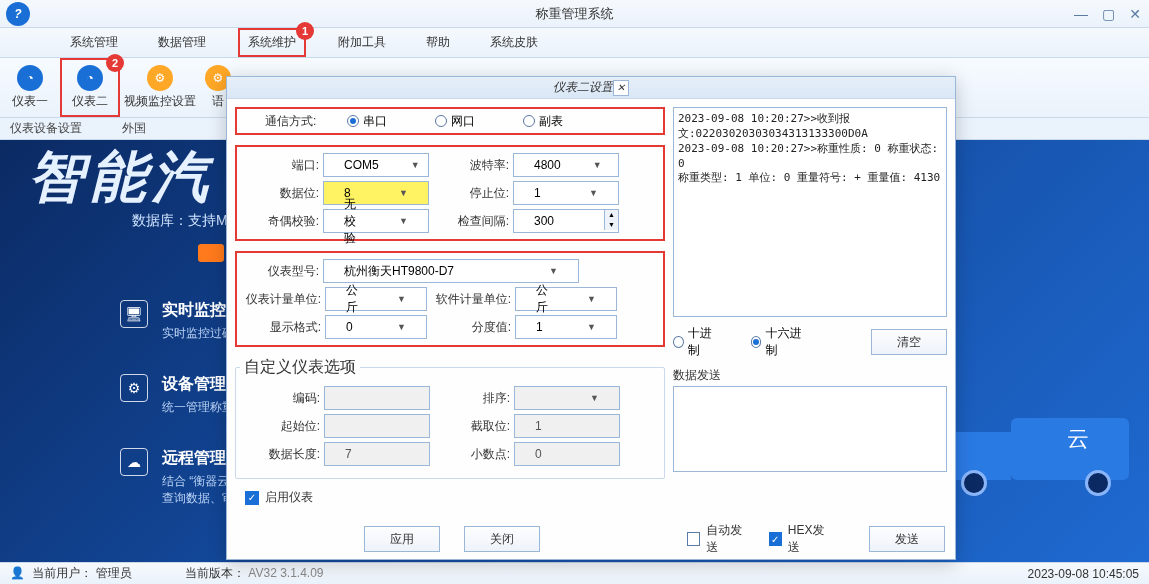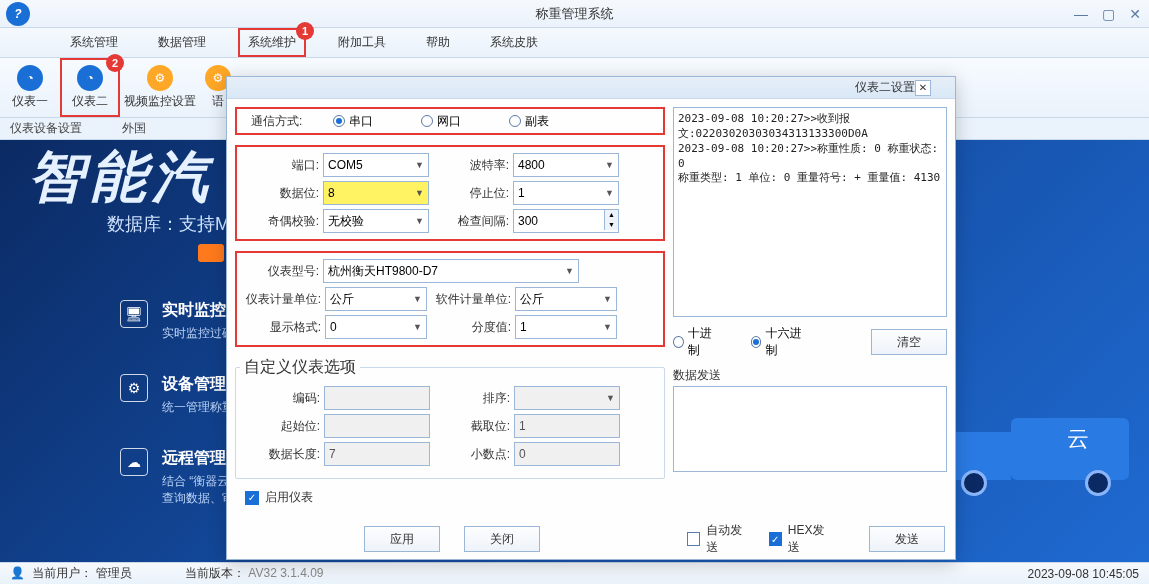--- a/index.html
+++ b/index.html
@@ -66,21 +66,21 @@
   .subbar {
     height: 22px; background:#eaf2fb; border-bottom:1px solid #c9d8eb;
     display:flex;align-items:center;padding-left:10px;color:#444;gap:40px;
   }
   .main-bg {
     position:absolute; left:0; right:0; top:140px; bottom:22px;
     background: linear-gradient(135deg,#0b2a63 0%, #134a9e 45%, #1f6ad1 100%);
     overflow:hidden; color:#fff;
   }
   .main-bg .banner-text { position:absolute; left:28px; top:0px; font-size:56px; font-weight:700; letter-spacing:6px; color:#e6f1ff; font-style:italic;}
-  .main-bg .dbinfo { position:absolute; left:107px; top:72px; font-size:18px; color:#cfe3ff;}
+  .main-bg .dbinfo { position:absolute; left:132px; top:72px; font-size:14px; color:#cfe3ff;}
   .main-bg .org-btn { position:absolute; left:198px; top:104px; width:26px;height:18px; background:#ff7a1c;border-radius:3px;}
   .feature-list { position:absolute; left:120px; top:160px; display:flex; flex-direction:column; gap:32px;}
   .feature-item { display:flex; gap:14px;}
   .feature-item .ficon {
     width:28px;height:28px;border:1.5px solid rgba(255,255,255,0.8);border-radius:4px;
     display:flex;align-items:center;justify-content:center;font-size:14px;
   }
   .feature-item .ftitle { font-size:16px; font-weight:600;}
   .feature-item .fdesc { font-size:12px; color:#bcd4f7; margin-top:4px;}
   .truck {
@@ -102,32 +102,32 @@
   
   .dialog {
     position:absolute; left:226px; top:76px; width:730px; height:484px;
     background:#fefefe; border:1px solid #9bb7d7;
     box-shadow: 0 4px 18px rgba(0,0,0,0.2);
     display:flex; flex-direction:column;
   }
   .dlg-title {
     height:22px; background: linear-gradient(#e6eff9,#d9e7f6);
     border-bottom:1px solid #c9d8eb;
-    display:flex;align-items:center; justify-content:flex-end;
-    padding:0 24px; color:#333; font-size:12px;
+    display:flex;align-items:center; justify-content:center;
+    padding:0 24px; color:#333; font-size:12px;font-style:italic;
   }
   .dlg-close { width:16px;height:16px;border:1px solid #9bb7d7;background:#fff;display:flex;align-items:center;justify-content:center;cursor:pointer;font-size:10px;}
   .dlg-body { flex:1; display:flex; padding:8px; gap:8px;}
   .left-pane { width:430px; display:flex; flex-direction:column; gap:10px;}
   .right-pane { flex:1; display:flex; flex-direction:column;}
   .row { display:flex; align-items:center; height:28px;}
   .lbl { width:80px; text-align:right; color:#333; margin-right:4px;}
   .txt,.sel {
     height:24px; border:1px solid #9bb7d7; background:#fff;
-    padding:0 4px; font-size:12px; font-family:inherit;gap:28px;
+    padding:0 20px; font-size:12px; font-family:inherit;gap:28px;
   }
   .sel { display:flex; align-items:center; justify-content:space-between;}
   .sel .arr { font-size:9px; color:#555; margin-left:4px;}
   .group-outline { border:2px solid #e53935; padding:4px 2px;}
   fieldset.custom {
     border:1px solid #c9d8eb; border-radius:2px; padding:6px 4px 10px 4px; margin:0;
   }
   fieldset.custom legend { color:#333; padding:0 4px; font-size:16px;}
   .disabled-input {
     background:#f0f0f0;
@@ -260,21 +260,21 @@
 
 <div class="dialog">
   <div class="dlg-title">
     <span>仪表二设置</span>
     <span class="dlg-close">✕</span>
   </div>
   <div class="dlg-body">
 
     <div class="left-pane">
 
-      <div class="row group-outline" style="gap:18px; padding-left:14px;">
+      <div class="row group-outline" style="gap:18px; padding-left:28px;">
         <span class="lbl" style="width:60px;text-align:left;">通信方式:</span>
         <label class="radio checked">
             <span class="dot"></span>
             <span>串口</span>
           </label>
         <label class="radio" style="margin-left:30px;">
             <span class="dot"></span>
             <span>网口</span>
           </label>
         <label class="radio" style="margin-left:30px;">

